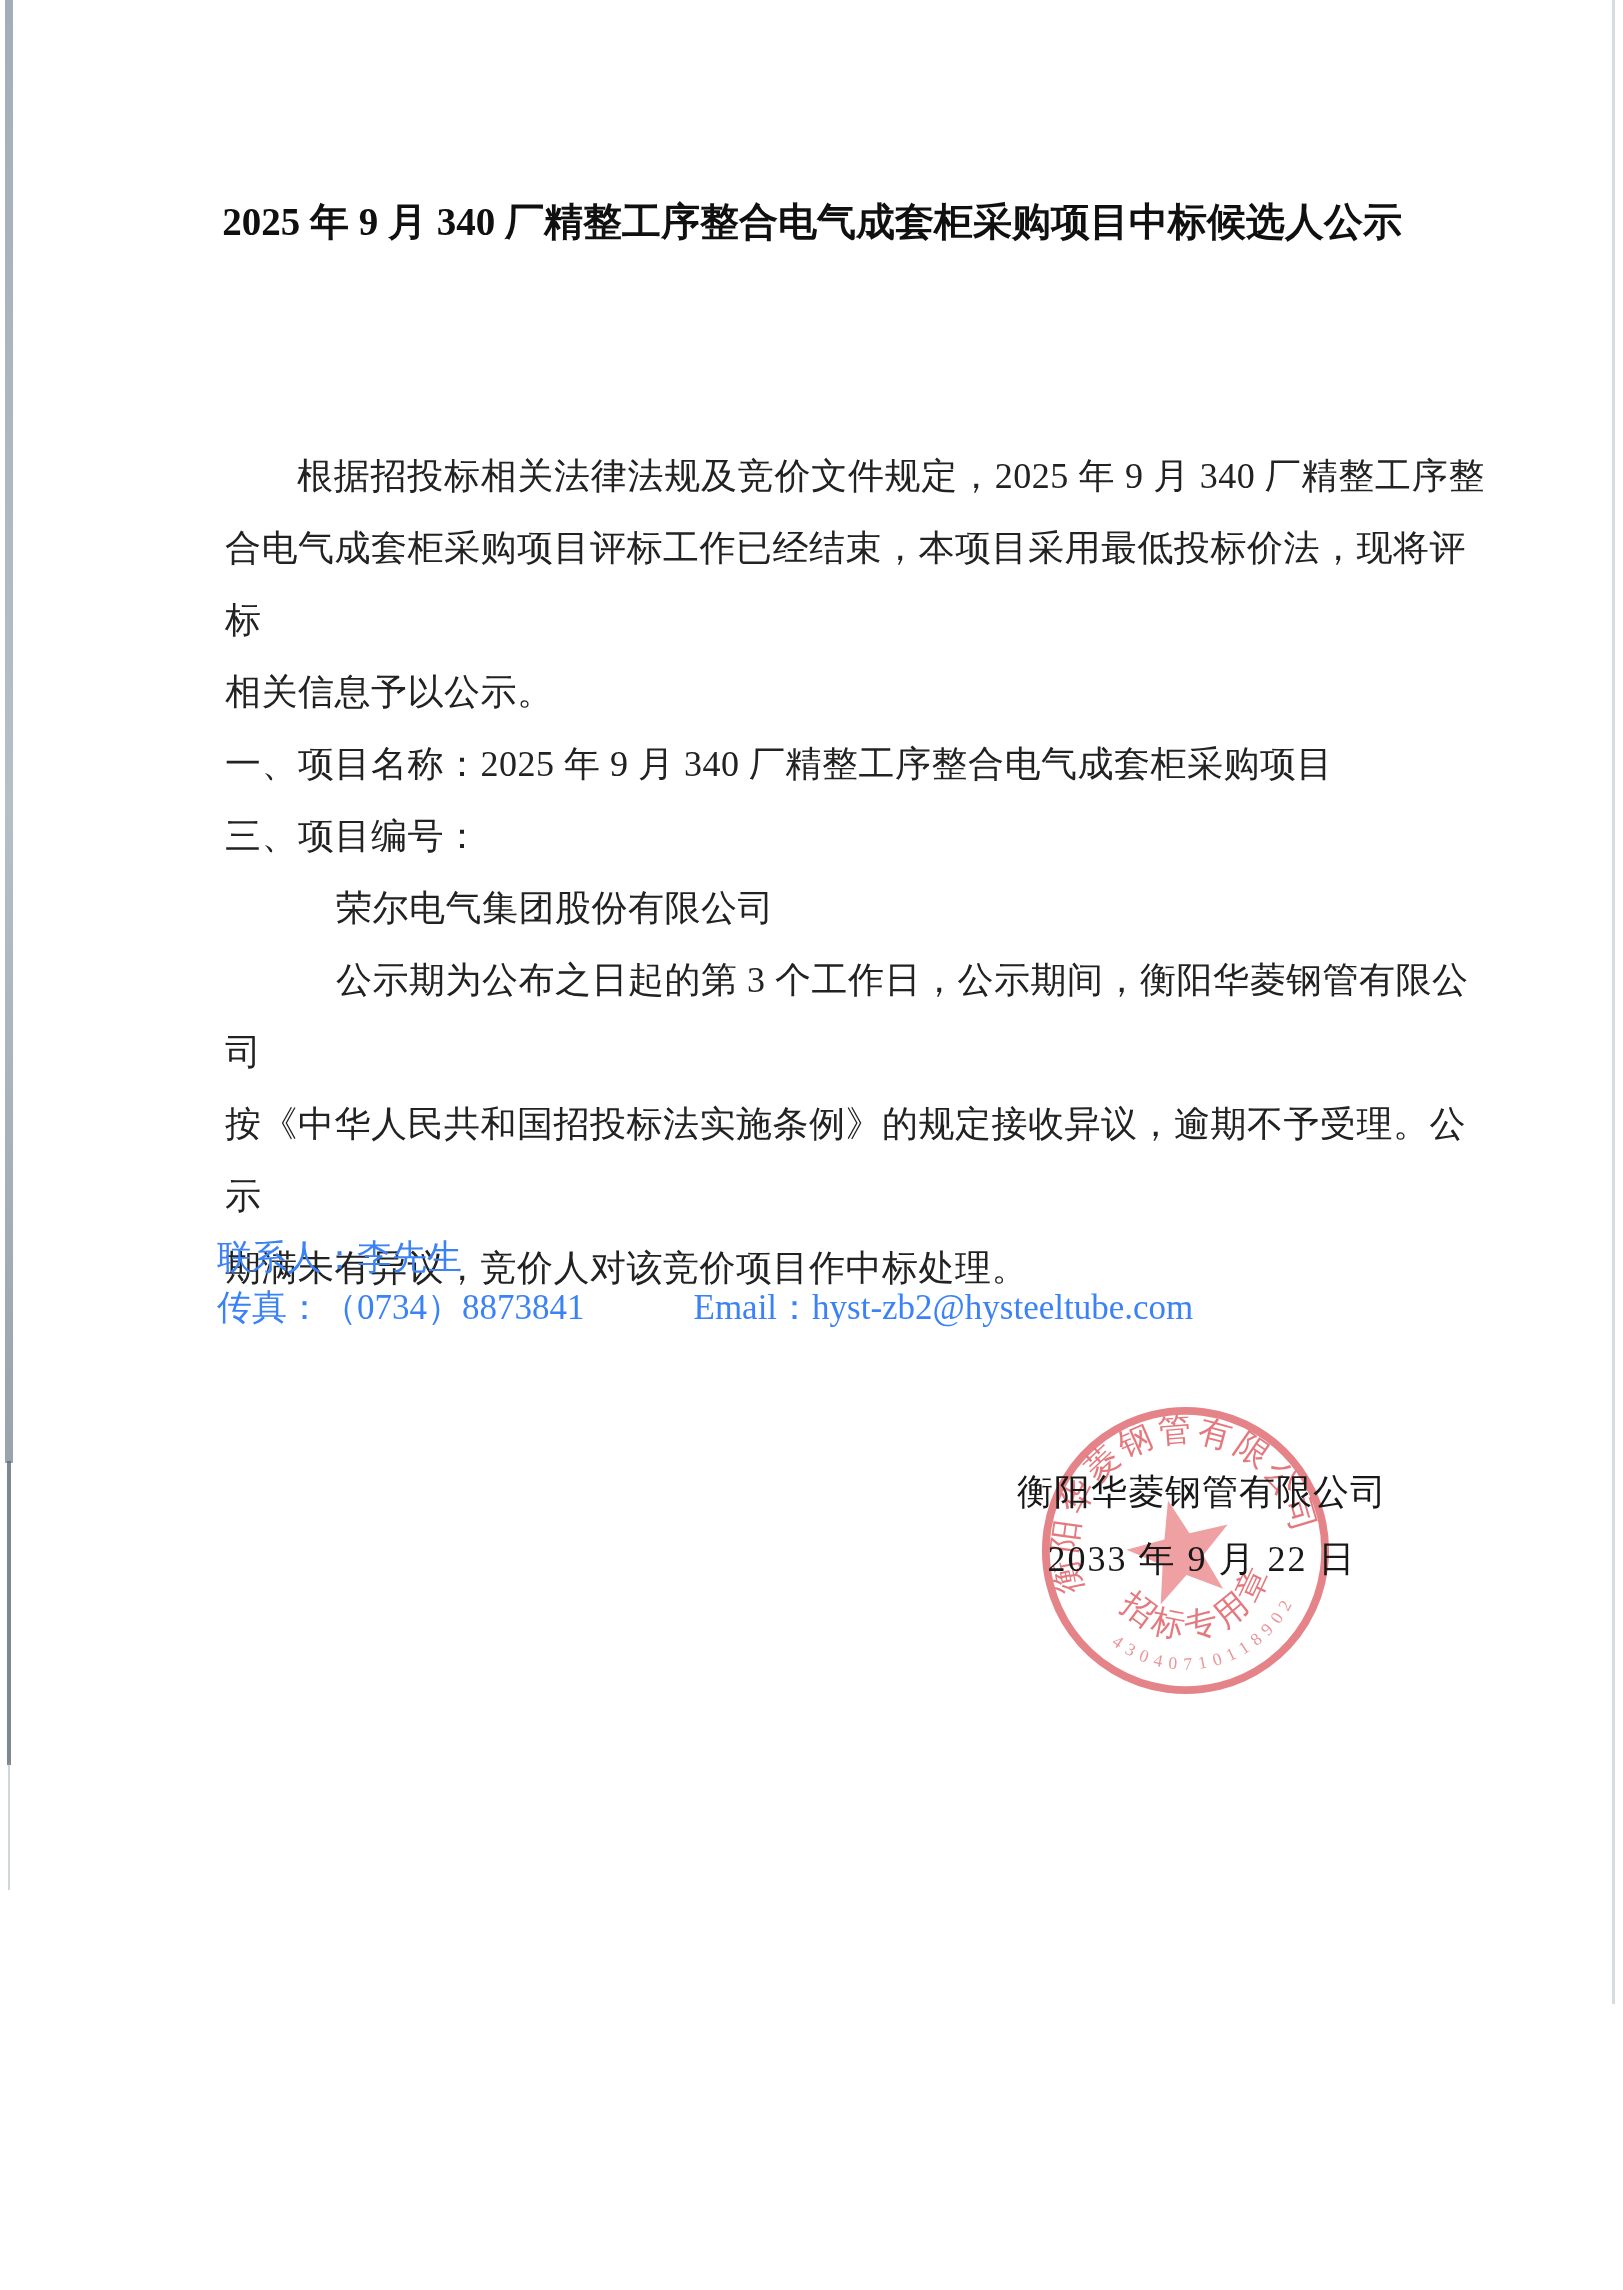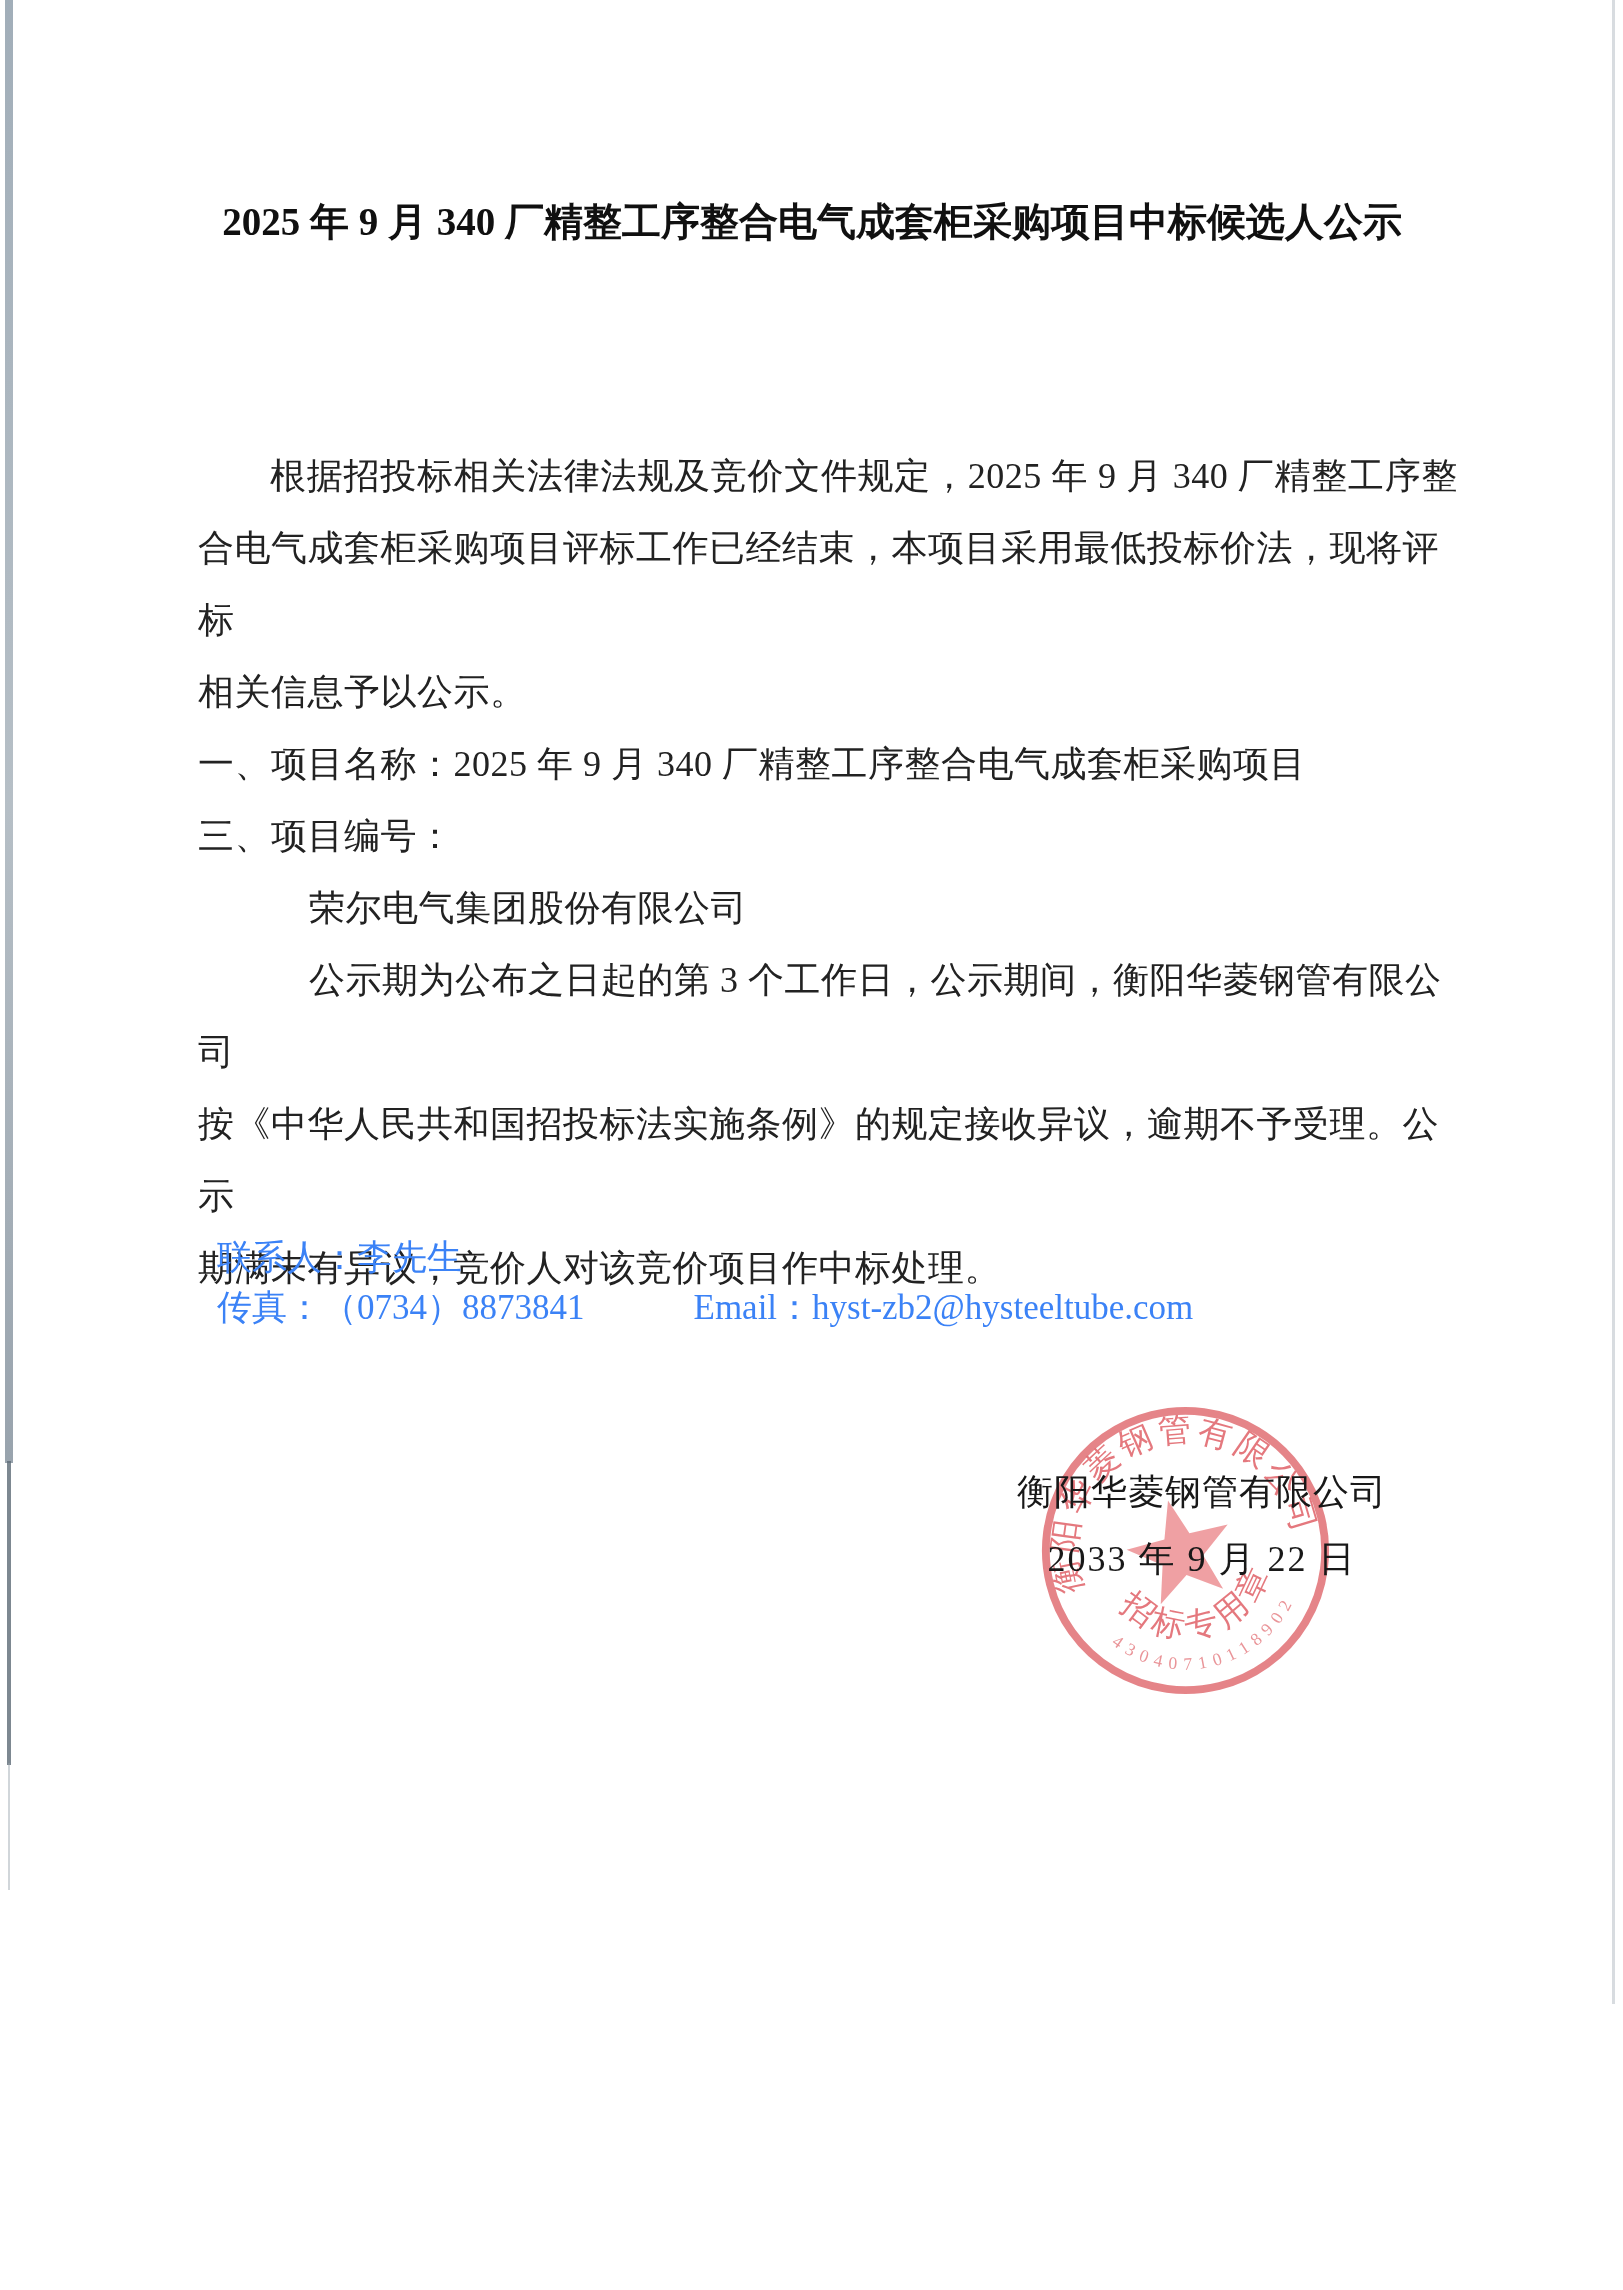--- a/index.html
+++ b/index.html
@@ -39,21 +39,21 @@
     background: #454f59; transform: rotate(38deg); border-radius: 2px;
   }
   
   .doc-title {
     position: absolute; left: 0; top: 195px; width: 100%;
     text-align: center; font-size: 39px; font-weight: bold; color: #101010;
     white-space: nowrap;
   }
   
   .body-block {
-    position: absolute; left: 198px; top: 440px; width: 1260px;
+    position: absolute; left: 225px; top: 440px; width: 1260px;
     font-size: 36px; line-height: 72px; color: #222;
     letter-spacing: 0.5px;
   }
   .body-line { white-space: nowrap; }
   .fill { white-space: normal; text-align-last: justify; }
   .indent-2 { text-indent: 72px; }
   .indent-3 { text-indent: 111px; }
   
   .contact-block {
     position: absolute; left: 217px; top: 1201px;

